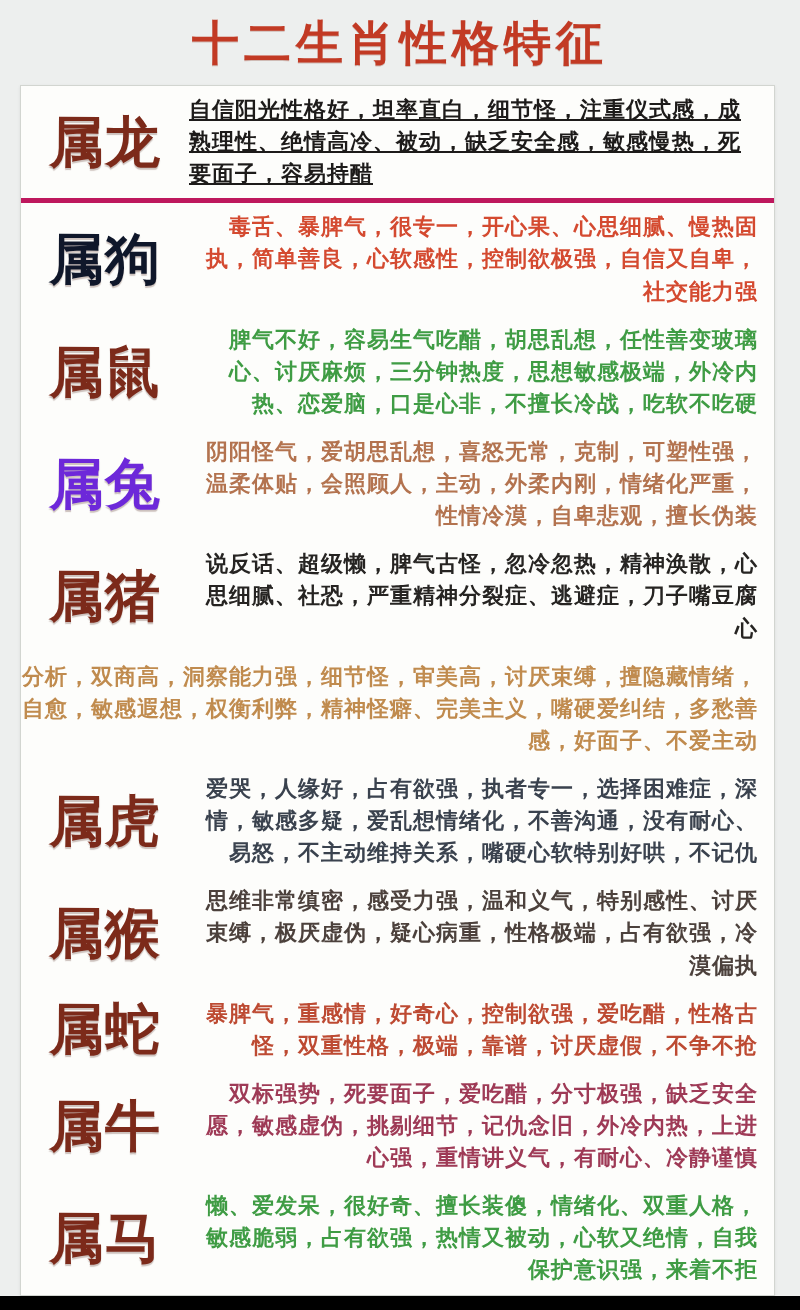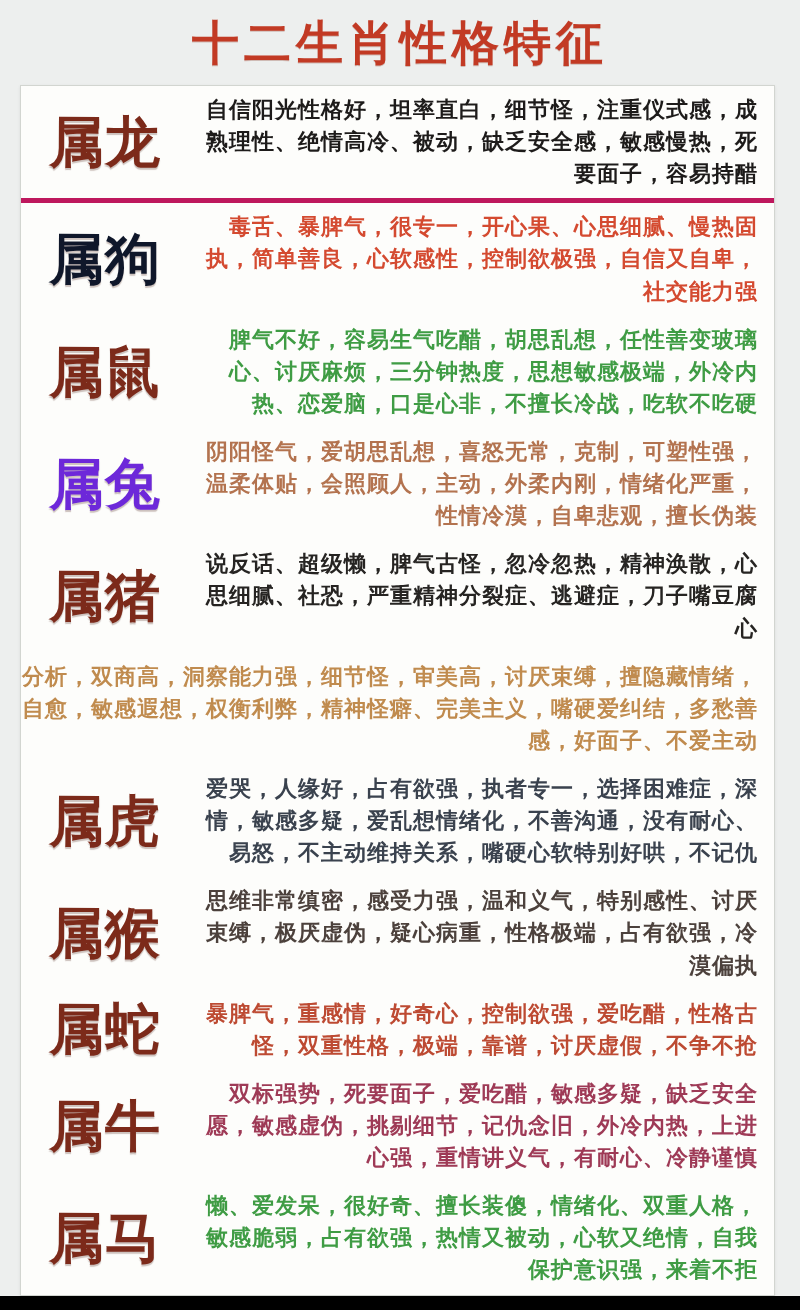--- a/index.html
+++ b/index.html
@@ -46,21 +46,21 @@
   }
   .ztext {
     flex: 1;
     padding-right: 16px;
     font-size: 22px;
     font-weight: bold;
     line-height: 1.46;
     letter-spacing: 1px;
     text-align: right;
   }
-  .ztext.center { text-align: right; }
+  .ztext.center { text-align: left; text-decoration: underline; }
   .bottom-bar {
     position: absolute;
     left: 0; bottom: 0;
     width: 100%;
     height: 14px;
     background: #000;
   }
 </style>
 </head>
 <body>
@@ -107,21 +107,21 @@
     <div class="ztext" style="color: rgb(76, 65, 60);">思维非常缜密，感受力强，温和义气，特别感性、讨厌束缚，极厌虚伪，疑心病重，性格极端，占有欲强，冷漠偏执</div>
   </div>
 
   <div class="row">
     <div class="zlabel" style="color: rgb(124, 42, 26);">属蛇</div>
     <div class="ztext" style="color: rgb(189, 74, 50);">暴脾气，重感情，好奇心，控制欲强，爱吃醋，性格古怪，双重性格，极端，靠谱，讨厌虚假，不争不抢</div>
   </div>
 
   <div class="row">
     <div class="zlabel" style="color: rgb(124, 42, 26);">属牛</div>
-    <div class="ztext" style="color: rgb(158, 58, 86);">双标强势，死要面子，爱吃醋，敏感多疑，缺乏安全愿，敏感虚伪，挑剔细节，记仇念旧，外冷内热，上进心强，重情讲义气，有耐心、冷静谨慎</div>
+    <div class="ztext" style="color: rgb(158, 58, 86);">双标强势，死要面子，爱吃醋，分寸极强，缺乏安全愿，敏感虚伪，挑剔细节，记仇念旧，外冷内热，上进心强，重情讲义气，有耐心、冷静谨慎</div>
   </div>
 
   <div class="row">
     <div class="zlabel" style="color: rgb(124, 42, 26);">属马</div>
     <div class="ztext" style="color: rgb(63, 156, 68);">懒、爱发呆，很好奇、擅长装傻，情绪化、双重人格，敏感脆弱，占有欲强，热情又被动，心软又绝情，自我保护意识强，来着不拒</div>
   </div>
 
 </div>
   <div class="bottom-bar" style="background: rgb(0, 0, 0);"></div>
 </div>

